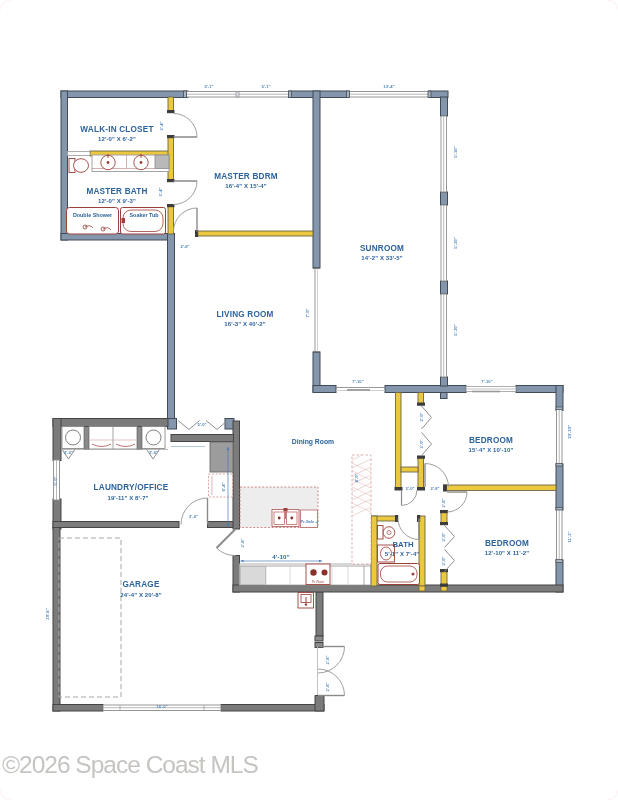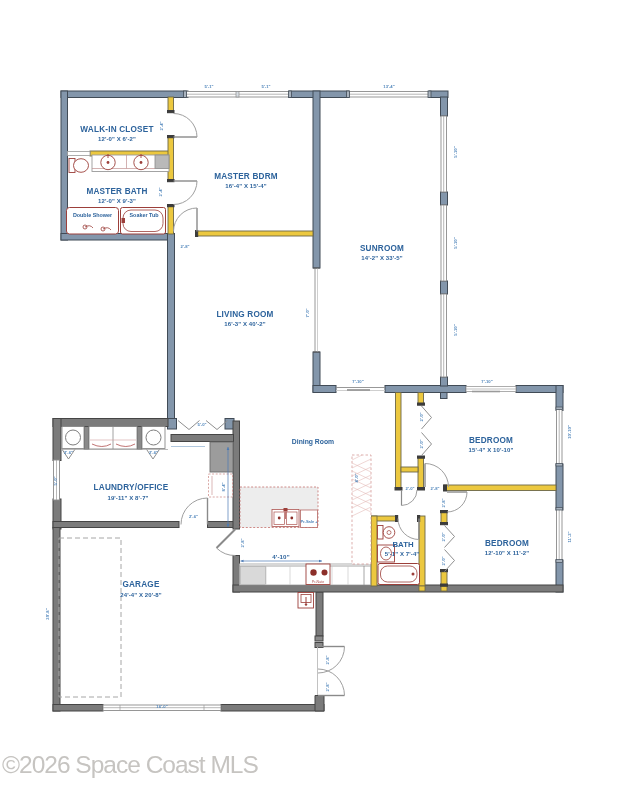--- a/index.html
+++ b/index.html
@@ -1,16 +1,16 @@
 <!DOCTYPE html>
 <html><head>
 <meta charset="utf-8">
 <style>
   html,body{margin:0;padding:0;background:#ffffff;}
-  .wrap{width:618px;height:800px;position:relative;background:#f9a8d4;overflow:hidden;}
+  .wrap{width:618px;height:800px;position:relative;background:#f9a8d4;overflow:hidden;border-radius:11px;}
   text{font-family:"Liberation Sans", sans-serif;fill:#2d639c;}
   .room{font-size:8.2px;font-weight:bold;letter-spacing:.2px;}
   .dim{font-size:6px;font-weight:bold;letter-spacing:.1px;}
   .tiny{font-size:4.2px;fill:#4f85bb;font-weight:bold;}
   .fix{font-size:5.4px;fill:#2d639c;font-weight:bold;}
   .wm{font-size:24.5px;fill:#c6c4c1;letter-spacing:-1px;}
 </style>
 </head>
 <body>
 <div class="wrap">

